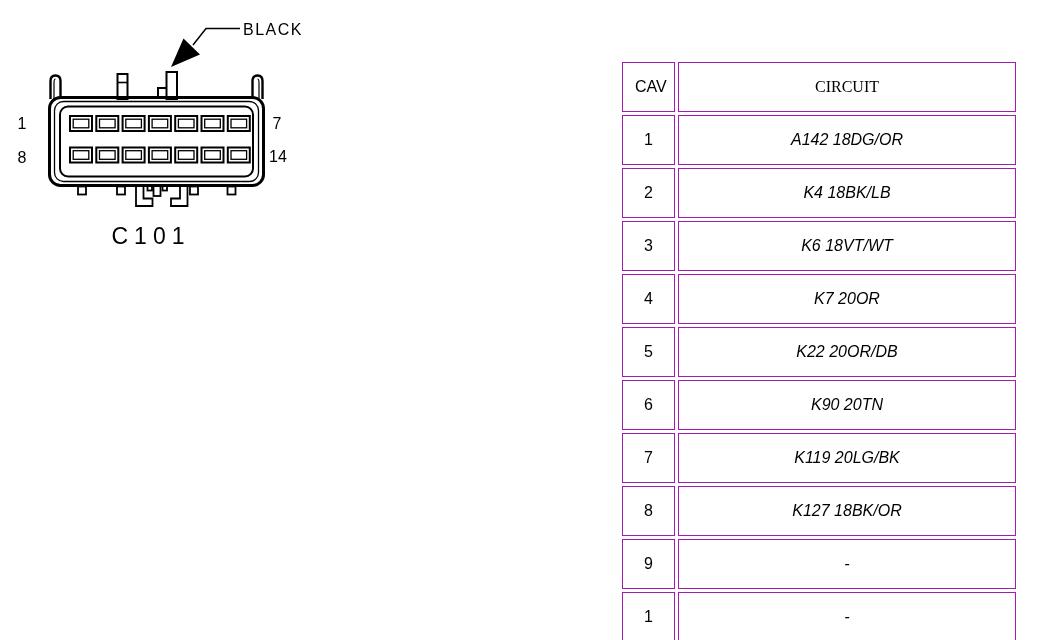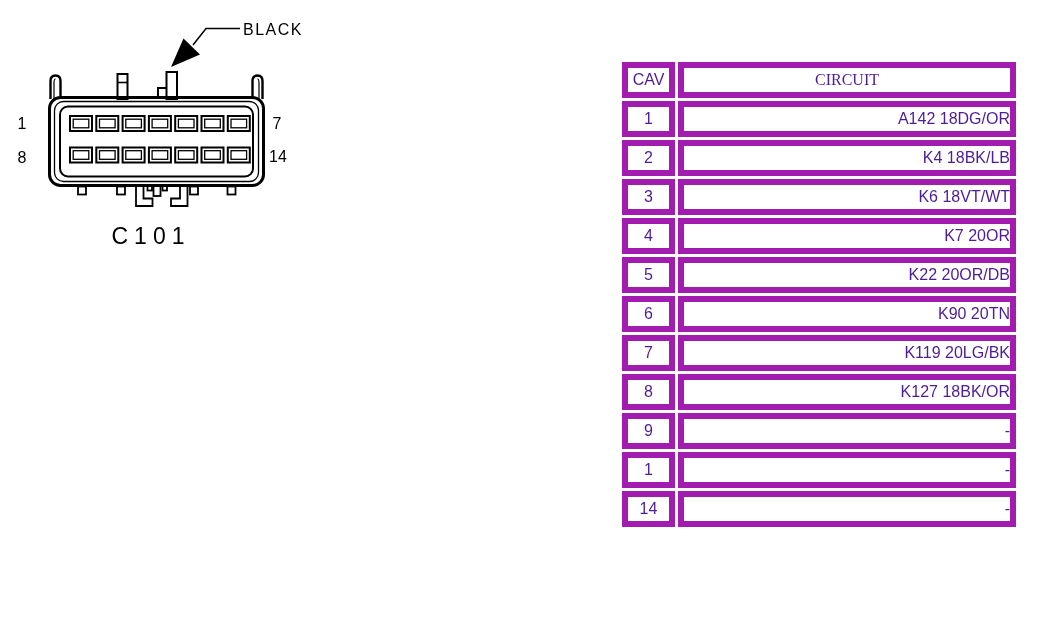--- a/index.html
+++ b/index.html
@@ -6,21 +6,21 @@
     margin: 0;
     padding: 0;
     background: #ffffff;
   }
   .canvas {
     position: relative;
     width: 1056px;
     height: 640px;
     background: #ffffff;
     font-family: "Liberation Sans", sans-serif;
-    color: #4c1d95;
+    color: #000000;
     overflow: hidden;
   }
 
   
   .connector-figure {
     position: absolute;
     left: 0;
     top: 0;
     width: 330px;
     height: 270px;
@@ -41,34 +41,34 @@
     margin: 0 0 4px 0;
     font-weight: 400;
   }
   table.pinout {
     border-collapse: separate;
     border-spacing: 3px;
     width: 400px;
     table-layout: fixed;
   }
   table.pinout td, table.pinout th {
-    border: 6px solid #a21caf;
+    border: 1px solid #a21caf;
     background: #ffffff;
     height: 24px;
     line-height: 24px;
     font-size: 16px;
     font-weight: 400;
-    padding: 0;
+    padding: 12px;
     white-space: nowrap;
     overflow: hidden;
   }
   .col-cav  { width: 50px; }
   .col-circ { width: 319px; }
   td.cav, th.cav { text-align: center; }
-  td.circuit { text-align: right; padding-left: 9px; }
+  td.circuit { text-align: center; padding-left: 9px; font-style: italic; }
   th.circuit-h { text-align: center; font-family: Liberation Serif, serif; }
 </style>
 </head>
 <body>
 
 <div class="canvas">
 
   <svg class="connector-figure" viewBox="0 0 330 270" xmlns="http://www.w3.org/2000/svg">
 
     <g stroke="#000000" fill="none">

